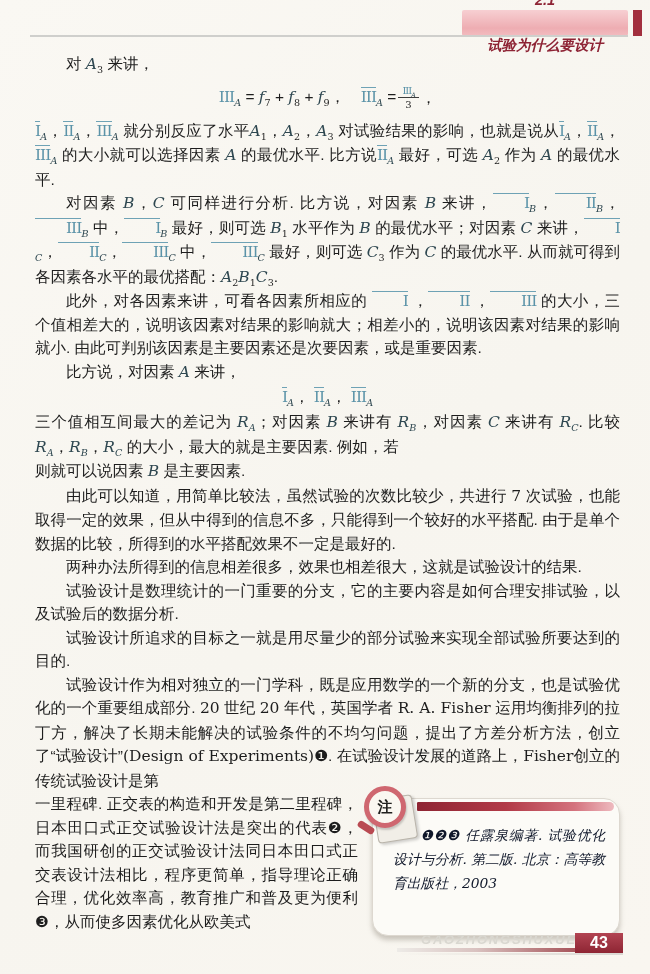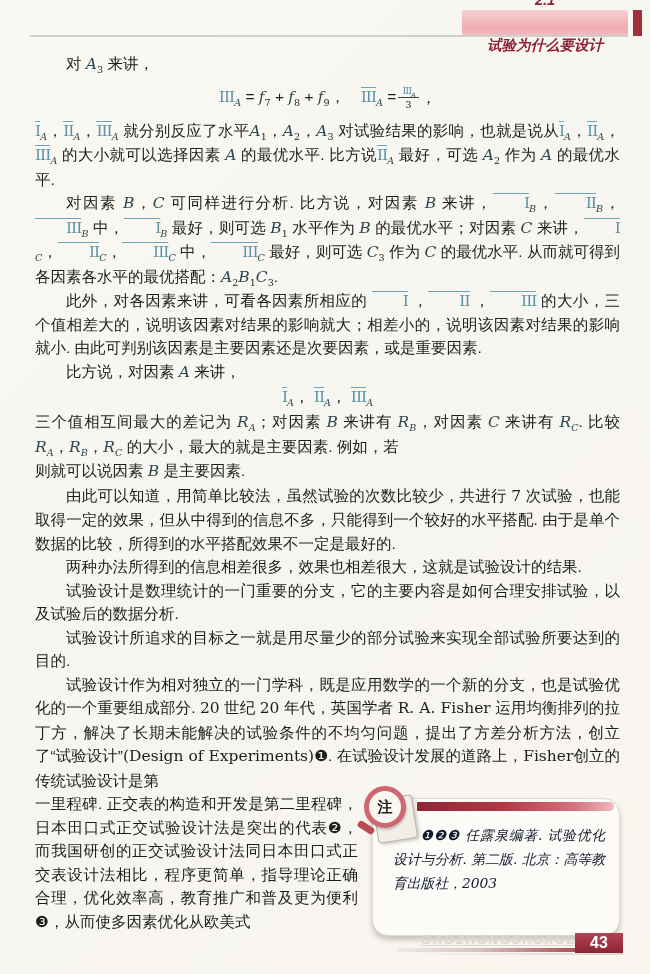--- a/index.html
+++ b/index.html
@@ -83,21 +83,21 @@
   .note-text {
     margin:0; text-indent:2em;
     font-family:"DejaVu Serif","Liberation Serif",serif; font-style:italic;
     font-size:13.8px; line-height:24px; color:#0f172a; text-align:justify;
   }
 
   
   .watermark {
     position:absolute; left:421px; top:932px;
     font-size:13px; font-weight:bold; letter-spacing:1.8px;
-    color:#d9d7d0; font-style:italic;text-decoration:underline;
+    color:#d9d7d0; font-style:italic;
   }
   .footer-bar {
     position:absolute; left:397px; top:948px; width:226px; height:4px;
     background:linear-gradient(90deg,#edebe7 0%,#d9c2c0 35%,#b06a6e 70%,#93202f 100%);
   }
   .footer-bar-shadow {
     position:absolute; left:397px; top:953px; width:226px; height:2px;
     background:linear-gradient(90deg,rgba(0,0,0,0),rgba(0,0,0,.12));
   }
   .page-num {

